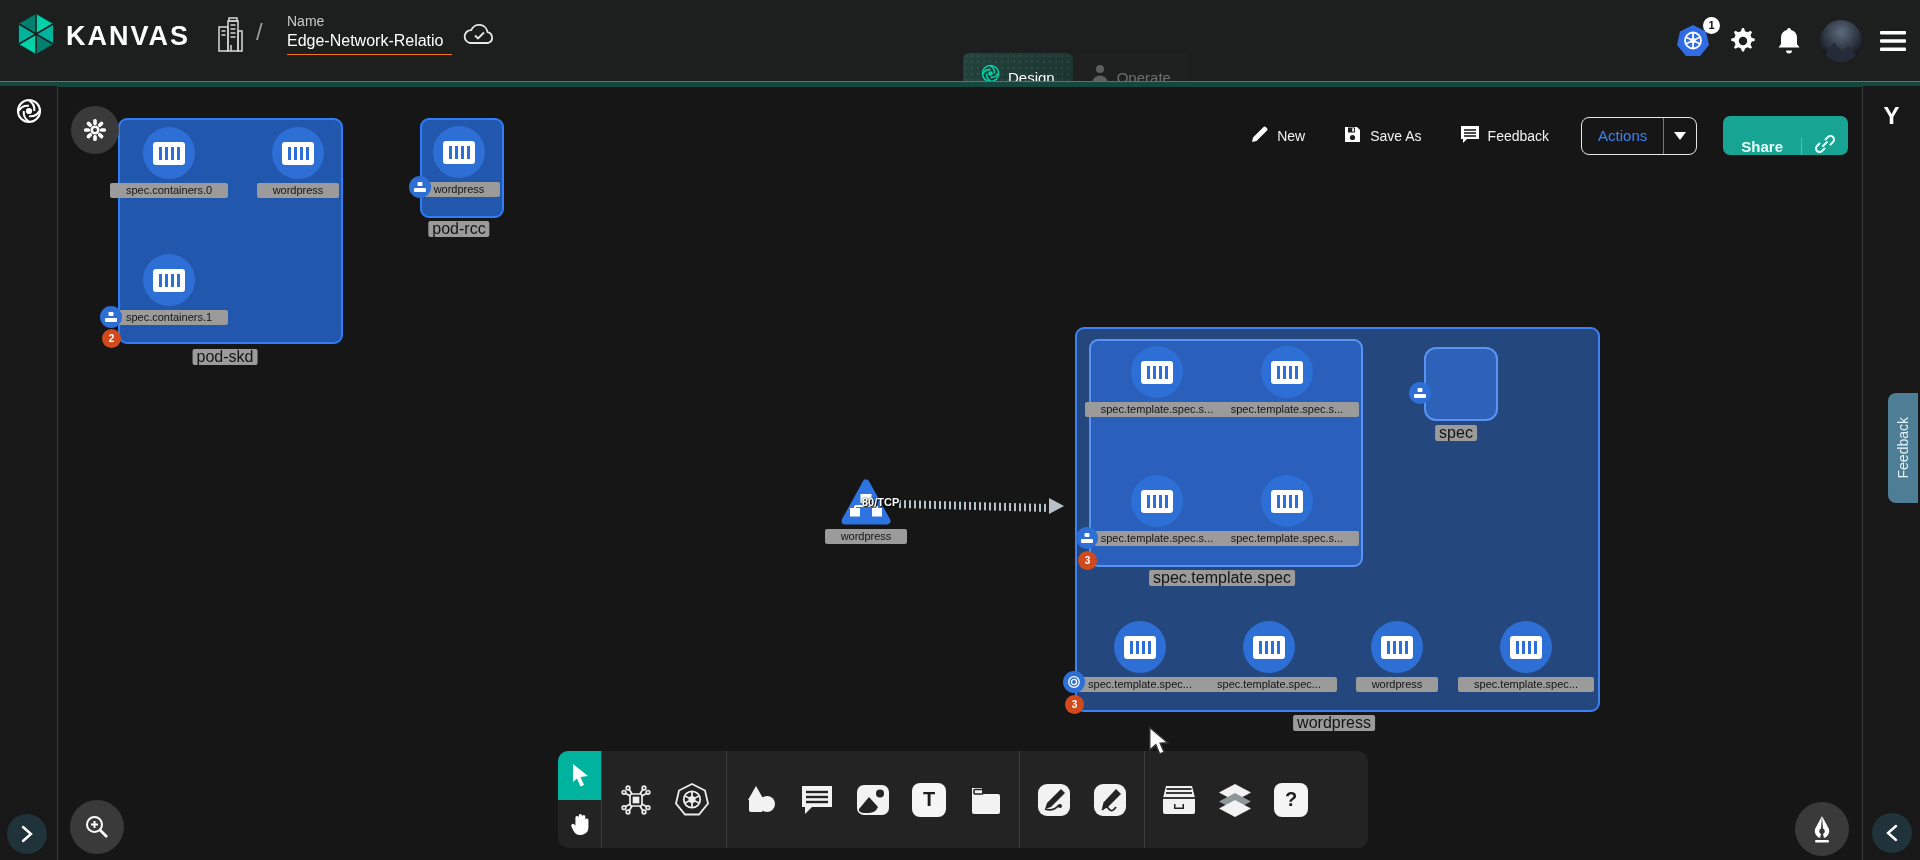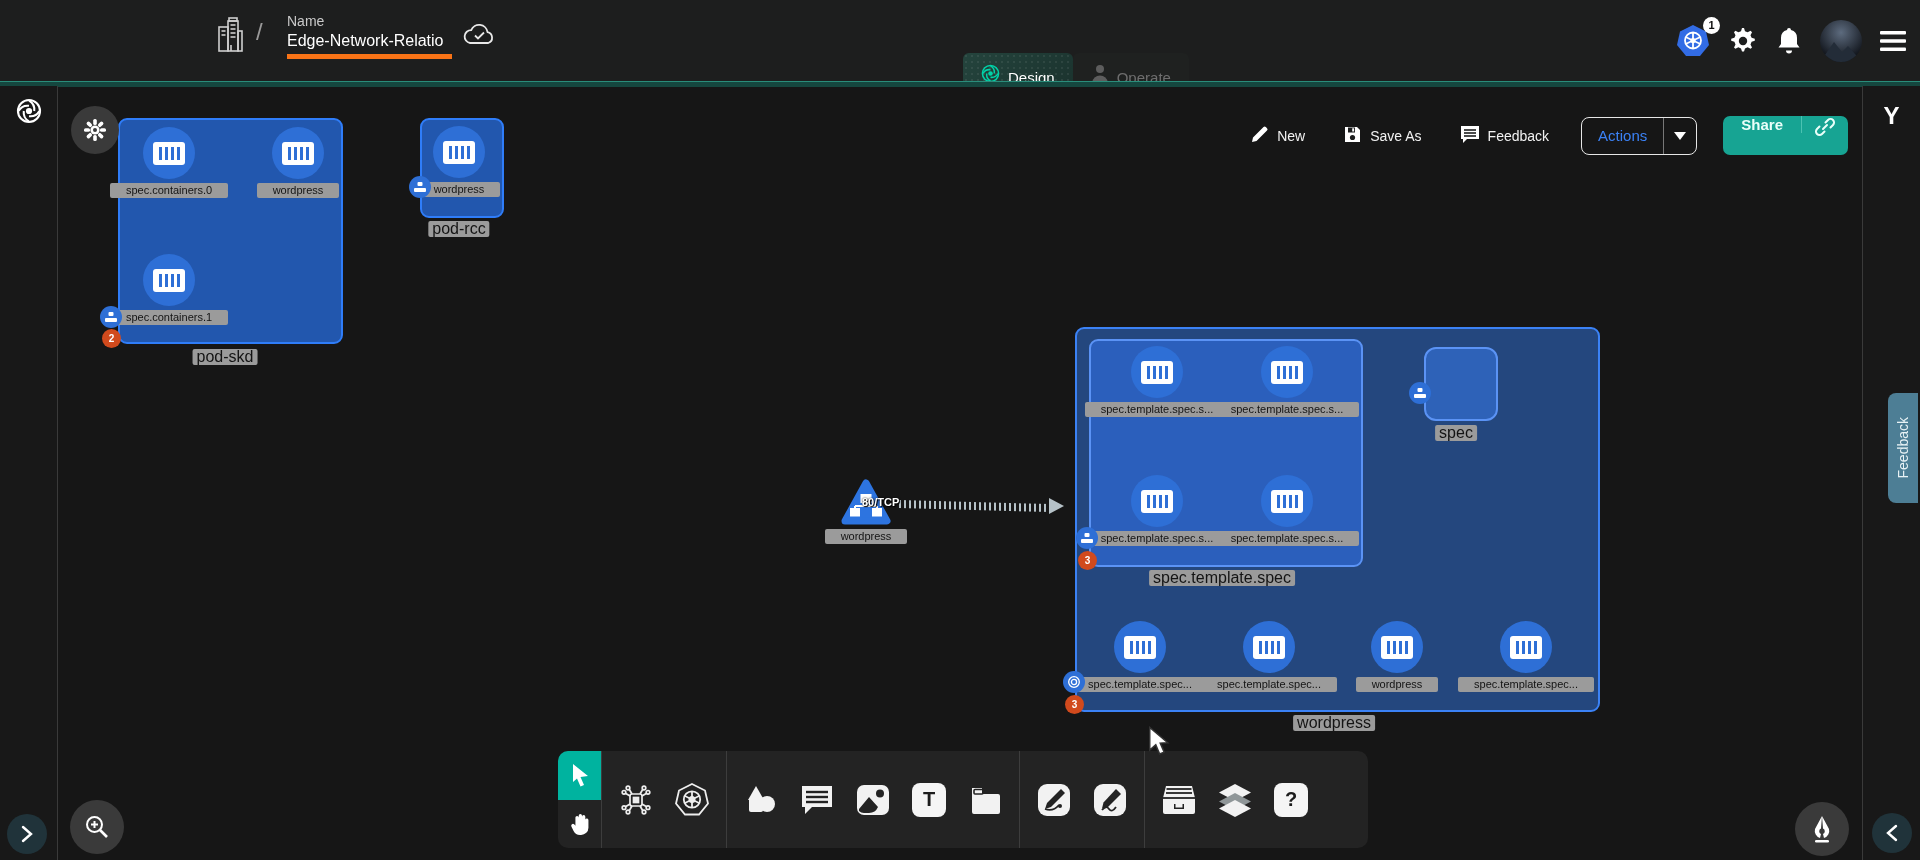--- a/index.html
+++ b/index.html
@@ -7,42 +7,42 @@
        font-family:"Liberation Sans",sans-serif;color:#fff;-webkit-font-smoothing:antialiased}
   .abs{position:absolute}
   
   .header{position:absolute;top:0;left:0;right:0;height:81px;background:#1d1e1e}
   .tabline{position:absolute;top:81px;left:0;right:0;height:5px;background:#15473f;border-top:1px solid #2a8d7b}
   .logo-wrap{position:absolute;left:16px;top:12px;display:flex;align-items:center;gap:10px}
   .logo-text{font-size:27px;font-weight:bold;letter-spacing:2px;color:#fff}
   .crumb-sep{position:absolute;left:256px;top:18px;font-size:24px;color:#9a9a9a;font-weight:300}
   .name-box{position:absolute;left:287px;top:13px}
   .name-label{font-size:14px;color:#c9c9c9}
-  .name-value{font-size:16px;color:#fff;width:165px;border-bottom:5px solid #f97316;padding:3px 0 4px}
+  .name-value{font-size:16px;color:#fff;width:165px;border-bottom:1px solid #f97316;padding:3px 0 4px}
   .hdr-right{position:absolute;right:14px;top:0;height:81px;display:flex;align-items:center;gap:18px}
   .iconbtn{background:none;border:none;padding:0;cursor:pointer;display:flex;align-items:center;justify-content:center}
   .k8s-wrap{position:relative}
   .k8s-badge{position:absolute;top:-7px;right:-10px;background:#fff;color:#111;border-radius:50%;
              width:17px;height:17px;font-size:11px;font-weight:bold;display:flex;align-items:center;justify-content:center}
   .avatar{width:42px;height:42px;border-radius:50%;overflow:hidden;background:radial-gradient(circle at 50% 30%,#5d6b7e,#12161d 75%);position:relative}
   .avatar svg{position:absolute;bottom:0;left:0}
   
   .tabs{position:absolute;left:963px;top:53px;display:flex;height:33px}
   .tab{display:flex;align-items:flex-end;gap:8px;padding:0 18px;font-size:15px;border-radius:6px 6px 0 0;cursor:pointer}
   .tab.design{background:linear-gradient(135deg,#24443d,#1b332e);
       background-image:radial-gradient(rgba(255,255,255,.07) 1px,transparent 1px),linear-gradient(135deg,#24443d,#1b332e);
       background-size:6px 6px,100% 100%;color:#fff}
   .tab.operate{background:#1f2120;color:#6e6e6e}
   
   .actionbar{position:absolute;top:116px;right:72px;display:flex;align-items:center;gap:26px}
   .act{display:flex;align-items:center;gap:8px;font-size:14px;color:#f2f2f2;background:none;border:none;cursor:pointer}
   .actions-btn{display:flex;align-items:stretch;border:1px solid #e6e6e6;border-radius:8px;height:38px;background:none;color:#3b82f6;cursor:pointer;padding:0}
   .actions-main{display:flex;align-items:center;padding:0 16px;font-size:15px;border-right:1px solid #777}
   .actions-caret{display:flex;align-items:center;padding:0 10px}
-  .share-btn{display:flex;align-items:flex-start;background:#17a493;border:none;border-radius:7px;height:39px;cursor:pointer;padding:0}
+  .share-btn{display:flex;align-items:flex-end;background:#17a493;border:none;border-radius:7px;height:39px;cursor:pointer;padding:0}
   .share-main{display:flex;align-items:center;padding:0 18px;font-size:15px;font-weight:bold;color:#eafff9;border-right:1px solid #4cc2b2}
   .share-link{display:flex;align-items:center;padding:0 12px}
   
   .left-rail{position:absolute;top:86px;left:0;bottom:0;width:57px;background:#181818;border-right:1px solid #3a3a3a}
   .right-rail{position:absolute;top:86px;right:0;bottom:0;width:57px;background:#181818;border-left:1px solid #3a3a3a}
   .rail-glyph{position:absolute;top:16px;left:0;width:57px;text-align:center;font-size:24px;font-weight:bold;color:#fff}
   .feedback{position:absolute;right:2px;top:393px;width:30px;height:110px;background:#4d7e95;border-radius:8px 0 0 8px;
             display:flex;align-items:center;justify-content:center;cursor:pointer}
   .feedback span{writing-mode:vertical-rl;transform:rotate(180deg);color:#e8f2f5;font-size:14px}
   
@@ -83,20 +83,39 @@
   .gearbtn{left:71px;top:106px;width:48px;height:48px}
   .zoombtn{left:70px;top:800px;width:54px;height:54px}
   .chevL{left:7px;top:814px;width:40px;height:40px;color:#fff;font-size:18px}
   .inkbtn{left:1795px;top:802px;width:54px;height:54px}
   .chevR{left:1872px;top:813px;width:40px;height:40px;color:#fff;font-size:18px}
 </style>
 </head>
 <body>
 
 <div class="header">
+  <div class="logo-wrap">
+    <span>
+      <svg width="40" height="44" viewBox="0 0 40 44">
+        <polygon points="20,1 38,11 38,33 20,43 2,33 2,11" fill="#0f2f2a"></polygon>
+        <polygon points="20,2 37,12 20,22" fill="#00d3a9"></polygon>
+        <polygon points="37,12 37,32 20,22" fill="#00b39f"></polygon>
+        <polygon points="37,32 20,42 20,22" fill="#00806f"></polygon>
+        <polygon points="20,42 3,32 20,22" fill="#00d3a9"></polygon>
+        <polygon points="3,32 3,12 20,22" fill="#00b39f"></polygon>
+        <polygon points="3,12 20,2 20,22" fill="#00806f"></polygon>
+        <g stroke="#1d1e1e" stroke-width="1.6">
+          <line x1="20" y1="2" x2="20" y2="42"></line>
+            <line x1="3" y1="12" x2="37" y2="32"></line>
+            <line x1="37" y1="12" x2="3" y2="32"></line>
+        </g>
+      </svg>
+    </span>
+    <span class="logo-text">KANVAS</span>
+  </div>
 
   <span class="abs" style="left:215px;top:17px">
     <svg width="30" height="36" viewBox="0 0 30 36" fill="none" stroke="#cfcfcf" stroke-width="1.6">
       <rect x="4" y="10" width="9" height="24"></rect>
         <rect x="13" y="4" width="10" height="30"></rect>
       <rect x="23" y="14" width="4" height="20"></rect>
       <line x1="15.5" y1="8" x2="20.5" y2="8"></line>
         <line x1="15.5" y1="12" x2="20.5" y2="12"></line>
       <line x1="15.5" y1="16" x2="20.5" y2="16"></line>
         <line x1="15.5" y1="20" x2="20.5" y2="20"></line>

